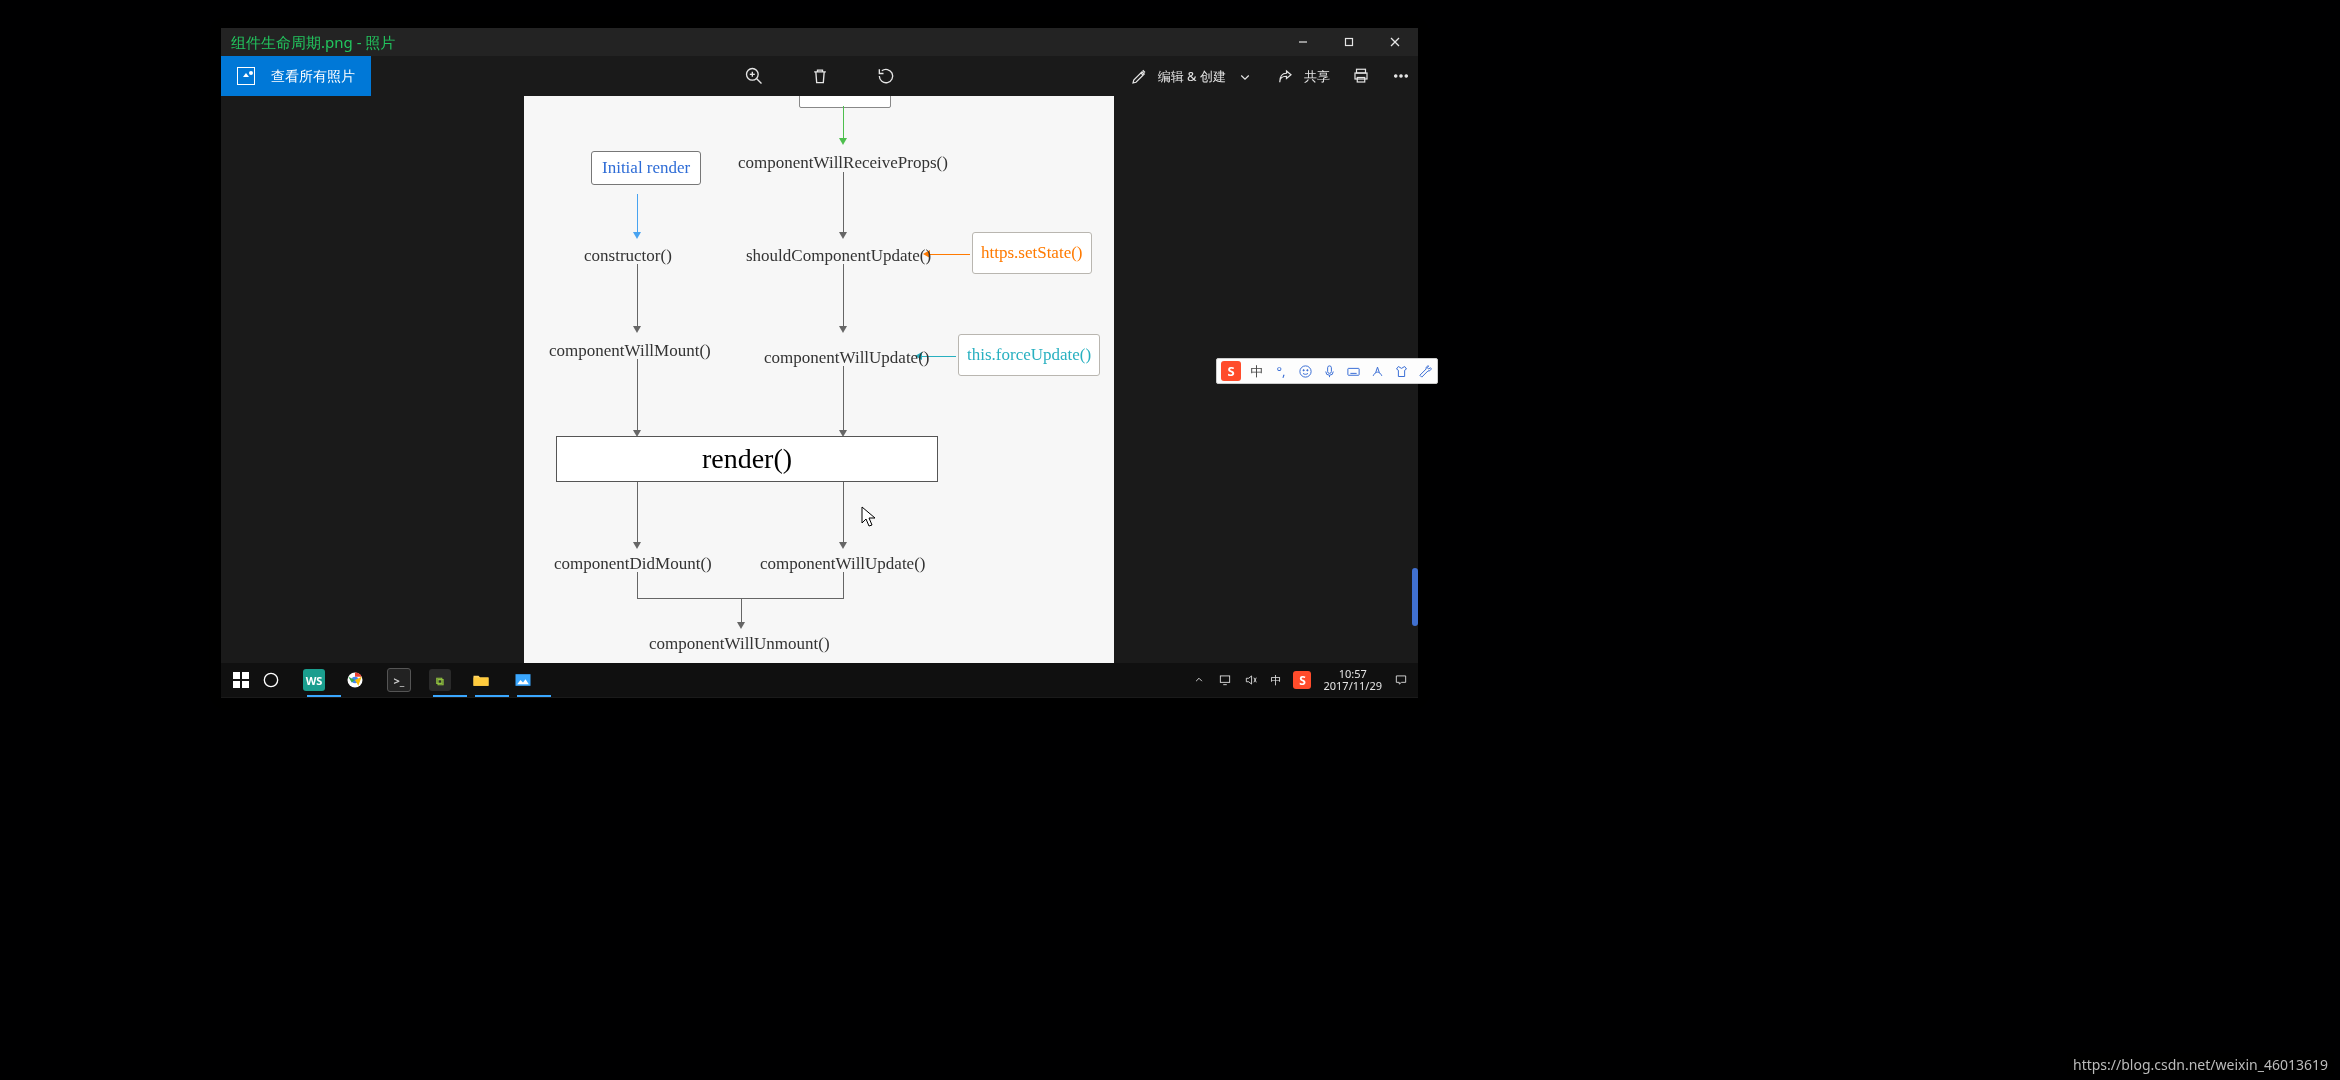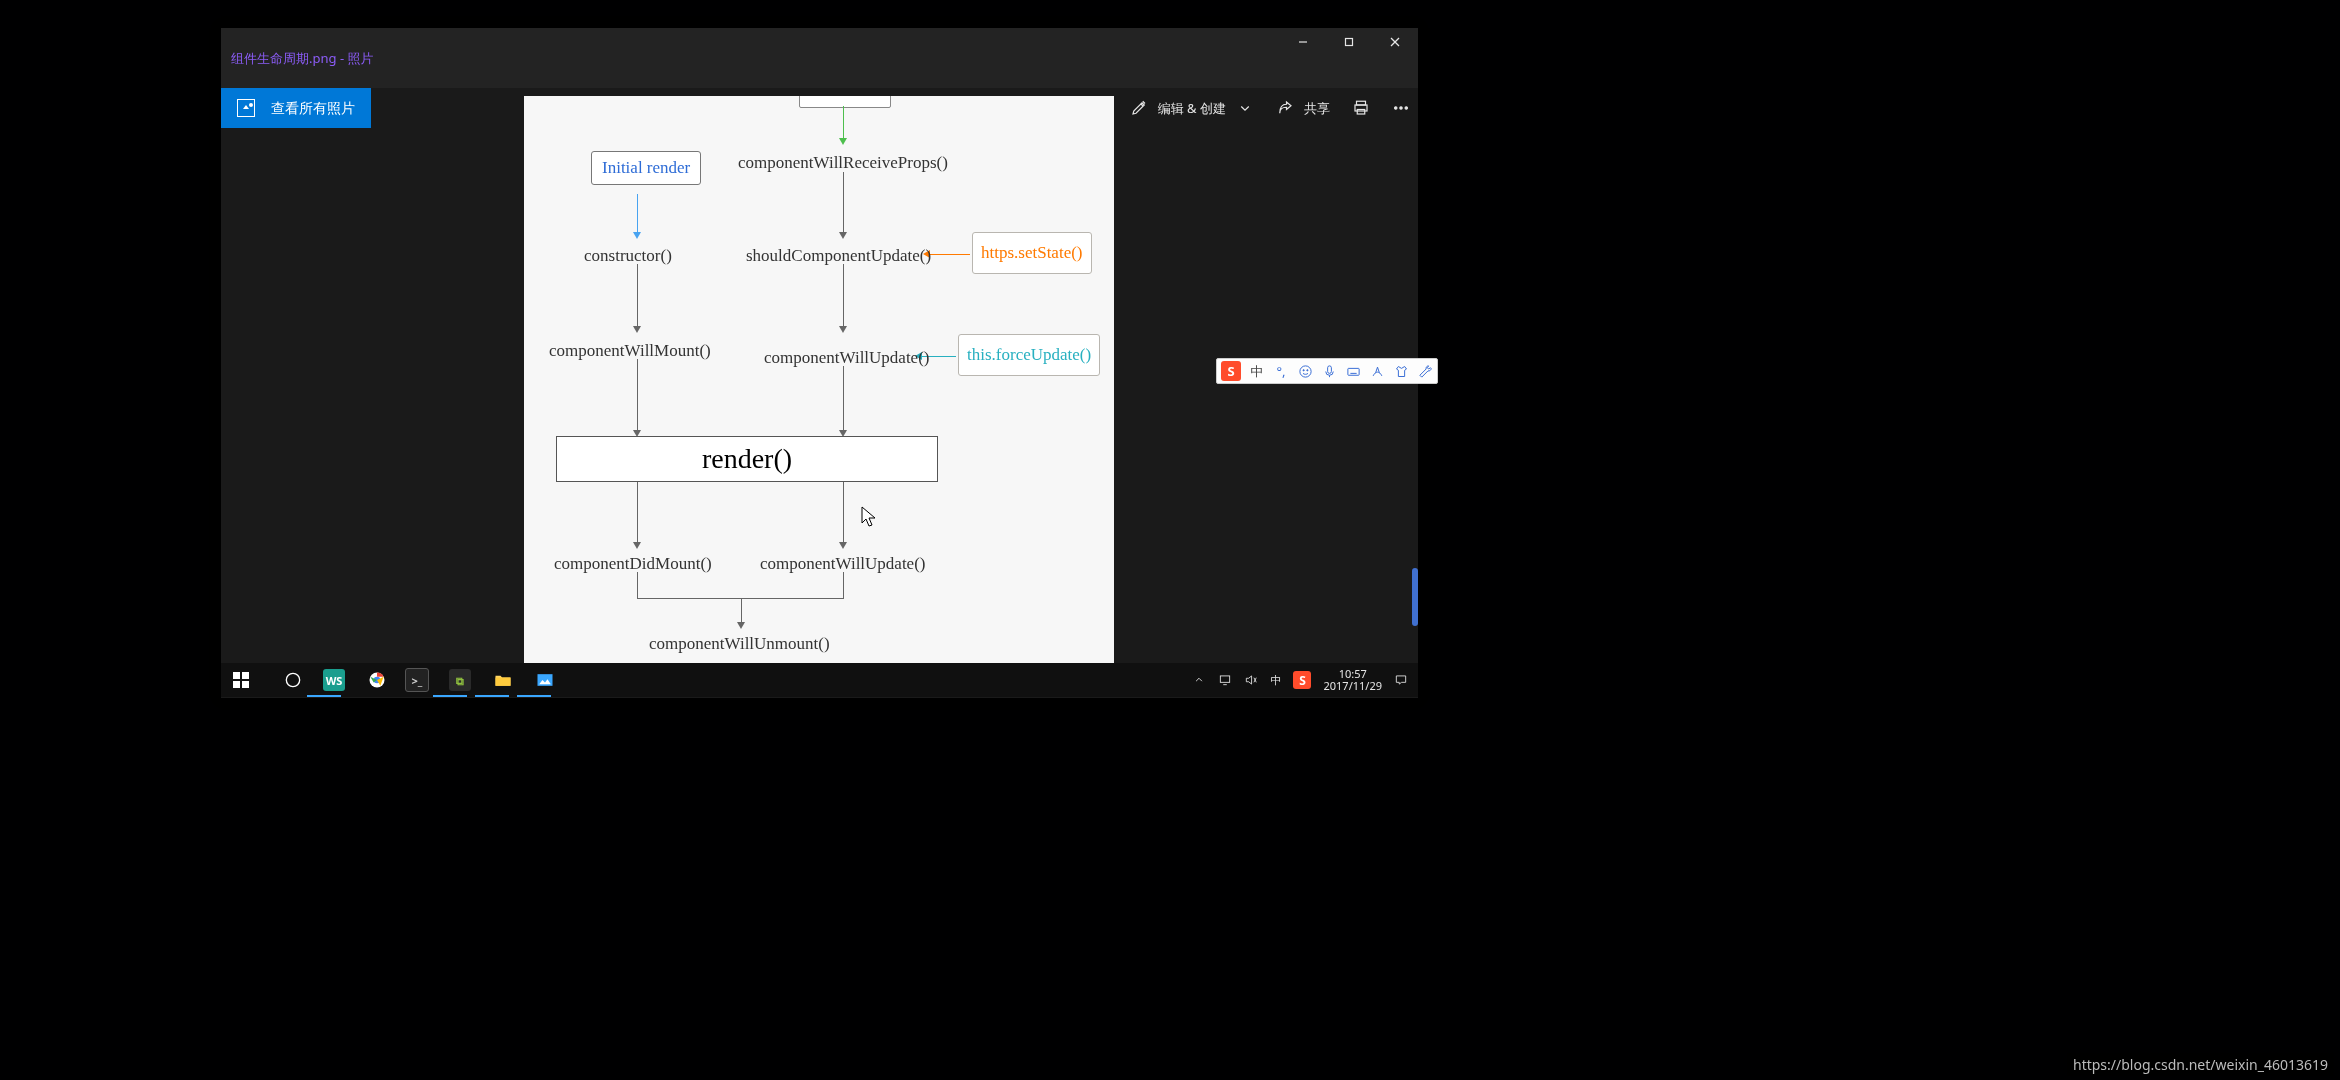--- a/index.html
+++ b/index.html
@@ -1,31 +1,31 @@
 <!DOCTYPE html>
 <html><head>
 <meta charset="utf-8">
 <style>
   html,body{margin:0;padding:0;width:2340px;height:1080px;background:#000;font-family:system-ui,"Segoe UI",Arial,sans-serif;overflow:hidden}
   .outer-crop{position:absolute;left:0;top:0;right:0;bottom:0;background:#000001}
   .window{position:absolute;left:221px;top:28px;width:1197px;height:670px;background:#1a1a1a;box-shadow:0 0 8px rgba(0,0,0,.5)}
-  .titlebar{height:28px;background:#232323;color:#8b5cf6;font-size:13px;display:flex;align-items:center;padding:16px 10px;position:relative}
+  .titlebar{height:28px;background:#232323;color:#22c55e;font-size:15px;display:flex;align-items:center;padding:0 10px;position:relative}
   .winctrl{position:absolute;right:0;top:0;height:28px;display:flex}
   .winctrl .btn{width:46px;height:28px;display:flex;align-items:center;justify-content:center;color:#e5e5e5;cursor:pointer}
   .winbtn svg{width:10px;height:10px;stroke:#e5e5e5;stroke-width:1.2;fill:none}
   .toolbar{height:40px;background:#1a1a1a;display:flex;align-items:center;position:relative}
   .seeall{position:absolute;left:0;top:0;height:40px;background:#0078d7;color:#fff;font-size:14px;display:flex;align-items:center;padding:0 16px;gap:16px;cursor:pointer}
   .seeall .ic{width:16px;height:16px;border:1.5px solid #fff;display:flex;align-items:center;justify-content:center}
   .seeall .ic::before{content:"";width:0;height:0;border-left:3px solid transparent;border-right:3px solid transparent;border-bottom:4px solid #fff;transform:translateY(-1px)}
   .seeall .ic::after{content:"";position:absolute;width:4px;height:4px;border-radius:50%;background:#fff;transform:translate(5px,-3px)}
   .center-tools{position:absolute;left:50%;transform:translateX(-50%);display:flex;gap:42px}
   .tbtn{width:24px;height:24px;display:flex;align-items:center;justify-content:center;color:#e5e5e5;cursor:pointer}
   .tbtn svg{width:20px;height:20px;stroke:#e5e5e5;stroke-width:1.6;fill:none}
   .right-tools{position:absolute;right:8px;display:flex;align-items:center;gap:22px;color:#e5e5e5;font-size:13px}
-  .right-tools .grp{display:flex;align-items:flex-start;gap:10px;cursor:pointer}
+  .right-tools .grp{display:flex;align-items:flex-end;gap:10px;cursor:pointer}
   .right-tools svg{width:18px;height:18px;stroke:#e5e5e5;stroke-width:1.6;fill:none}
   .canvas{position:absolute;left:303px;top:68px;width:590px;height:570px;background:#f7f7f7;overflow:hidden}
   .node{position:absolute;font-family:"Comic Sans MS","Segoe Script",cursive;font-size:17px;color:#333;text-align:right}
   .box{border:1.5px solid #777;background:#fff;border-radius:3px;padding:6px 10px}
   .box.blue{color:#2e6cd6}
   .box.orange{color:#ff7a00;border-color:#b9b6b0}
   .box.teal{color:#28b0c0;border-color:#b9b6b0}
   .renderbox{position:absolute;left:32px;top:340px;width:380px;height:44px;border:1.5px solid #555;border-radius:0;background:#fff;font-size:28px;display:flex;align-items:center;justify-content:center;font-family:"Comic Sans MS","Segoe Script",cursive}
   .cursor-arrow{position:absolute;width:16px;height:22px;pointer-events:none}
   .cursor-arrow svg{width:16px;height:22px}
@@ -34,21 +34,21 @@
   .arrowhead{position:absolute;width:0;height:0;border-left:4px solid transparent;border-right:4px solid transparent;border-top:7px solid #666}
   .arrow-hleft{position:absolute;width:0;height:0;border-top:4px solid transparent;border-bottom:4px solid transparent;border-right:7px solid}
   .fsicon{position:absolute;right:8px;bottom:10px;width:24px;height:24px;cursor:pointer}
   .fsicon svg{width:24px;height:24px;stroke:#e5e5e5;stroke-width:2;fill:none}
   .sidescroll{position:absolute;right:0;top:540px;width:6px;height:58px;background:#4070d0;border-radius:3px}
 
   
   .taskbar{position:absolute;left:221px;top:663px;width:1197px;height:34px;background:#101010;display:flex;align-items:center;z-index:5}
   .taskbar .start{width:40px;height:34px;display:flex;align-items:center;justify-content:center;cursor:pointer}
   .taskbar .start svg{width:16px;height:16px;fill:#fff}
-  .taskbar .tb-btn{width:42px;height:34px;display:flex;align-items:center;justify-content:flex-end;cursor:pointer;position:relative}
+  .taskbar .tb-btn{width:42px;height:34px;display:flex;align-items:center;justify-content:flex-start;cursor:pointer;position:relative}
   .taskbar .tb-btn.active::after{content:"";position:absolute;bottom:0;left:4px;right:4px;height:2px;background:#3aa7ff}
   .taskbar svg{width:20px;height:20px}
   .systray{margin-left:auto;display:flex;align-items:center;gap:12px;padding-right:10px;color:#e5e5e5;font-size:11px}
   .systray .clock{text-align:center;line-height:1.1}
   .systray svg{width:14px;height:14px;stroke:#e5e5e5;fill:none;stroke-width:1.5}
   .sogou-badge{width:18px;height:18px;background:#ff4c2b;border-radius:3px;display:flex;align-items:center;justify-content:center;color:#fff;font-weight:bold;font-size:12px}
   .tb-ico-box{width:22px;height:22px;border-radius:3px;display:flex;align-items:center;justify-content:center;font-size:11px;font-weight:bold}
 
   
   .ime{position:absolute;left:1216px;top:358px;background:#fdfdfd;border:1px solid #ccc;display:flex;align-items:center;padding:2px 4px;gap:8px;border-radius:2px;z-index:6}

